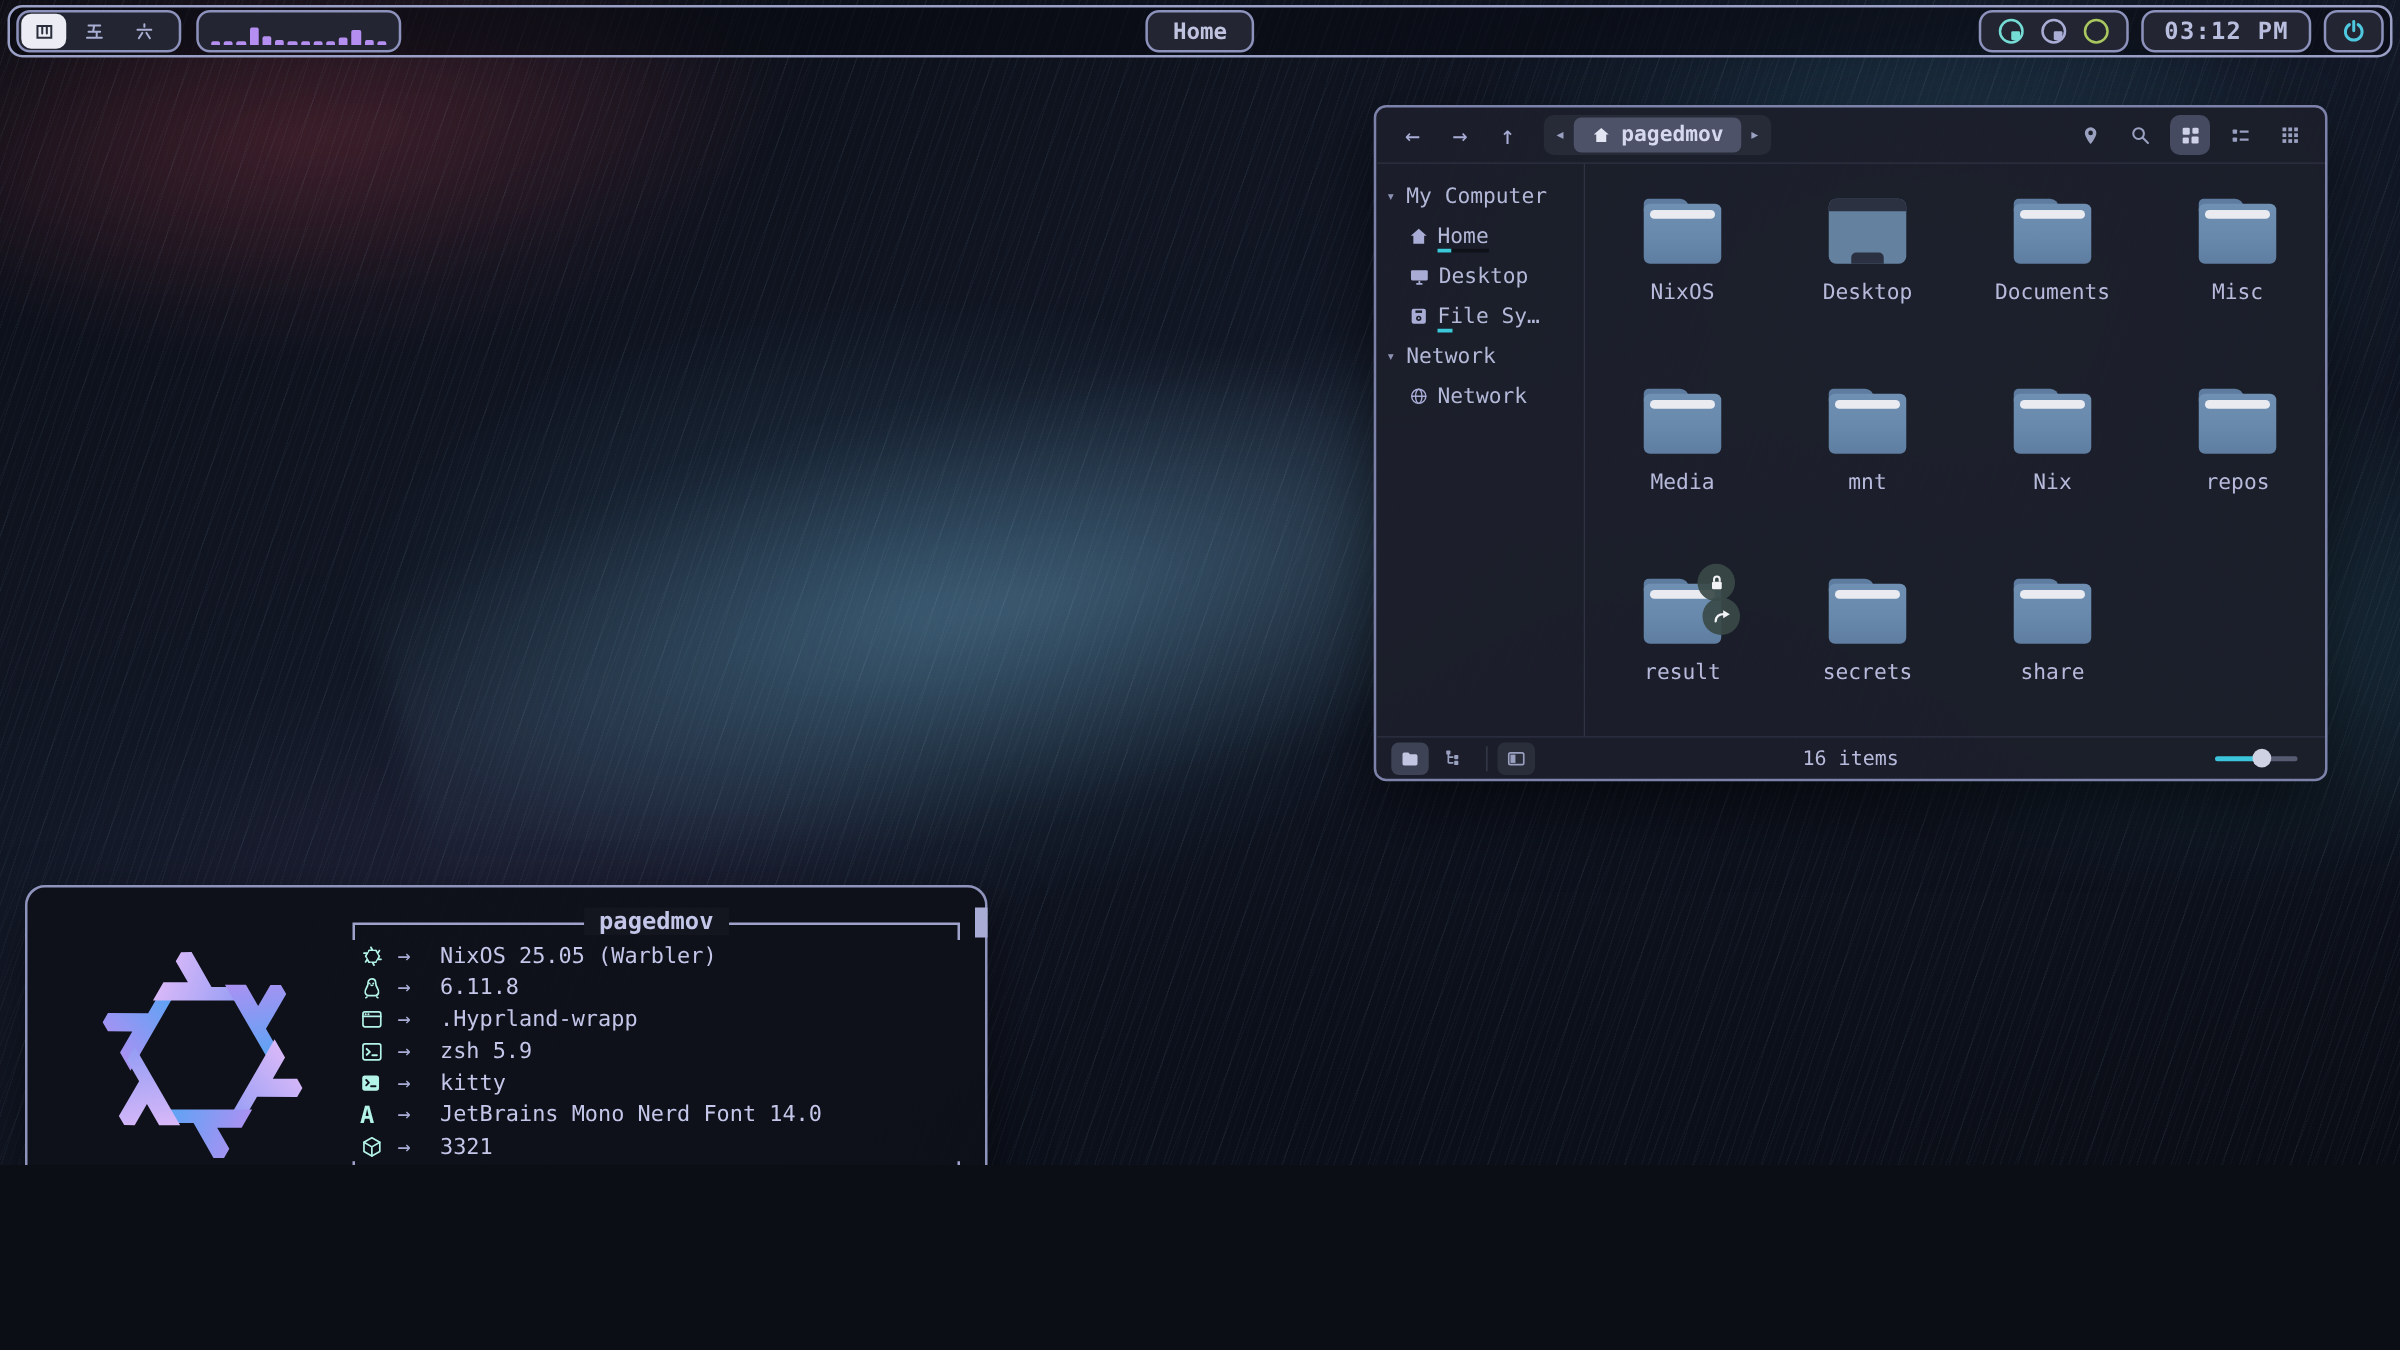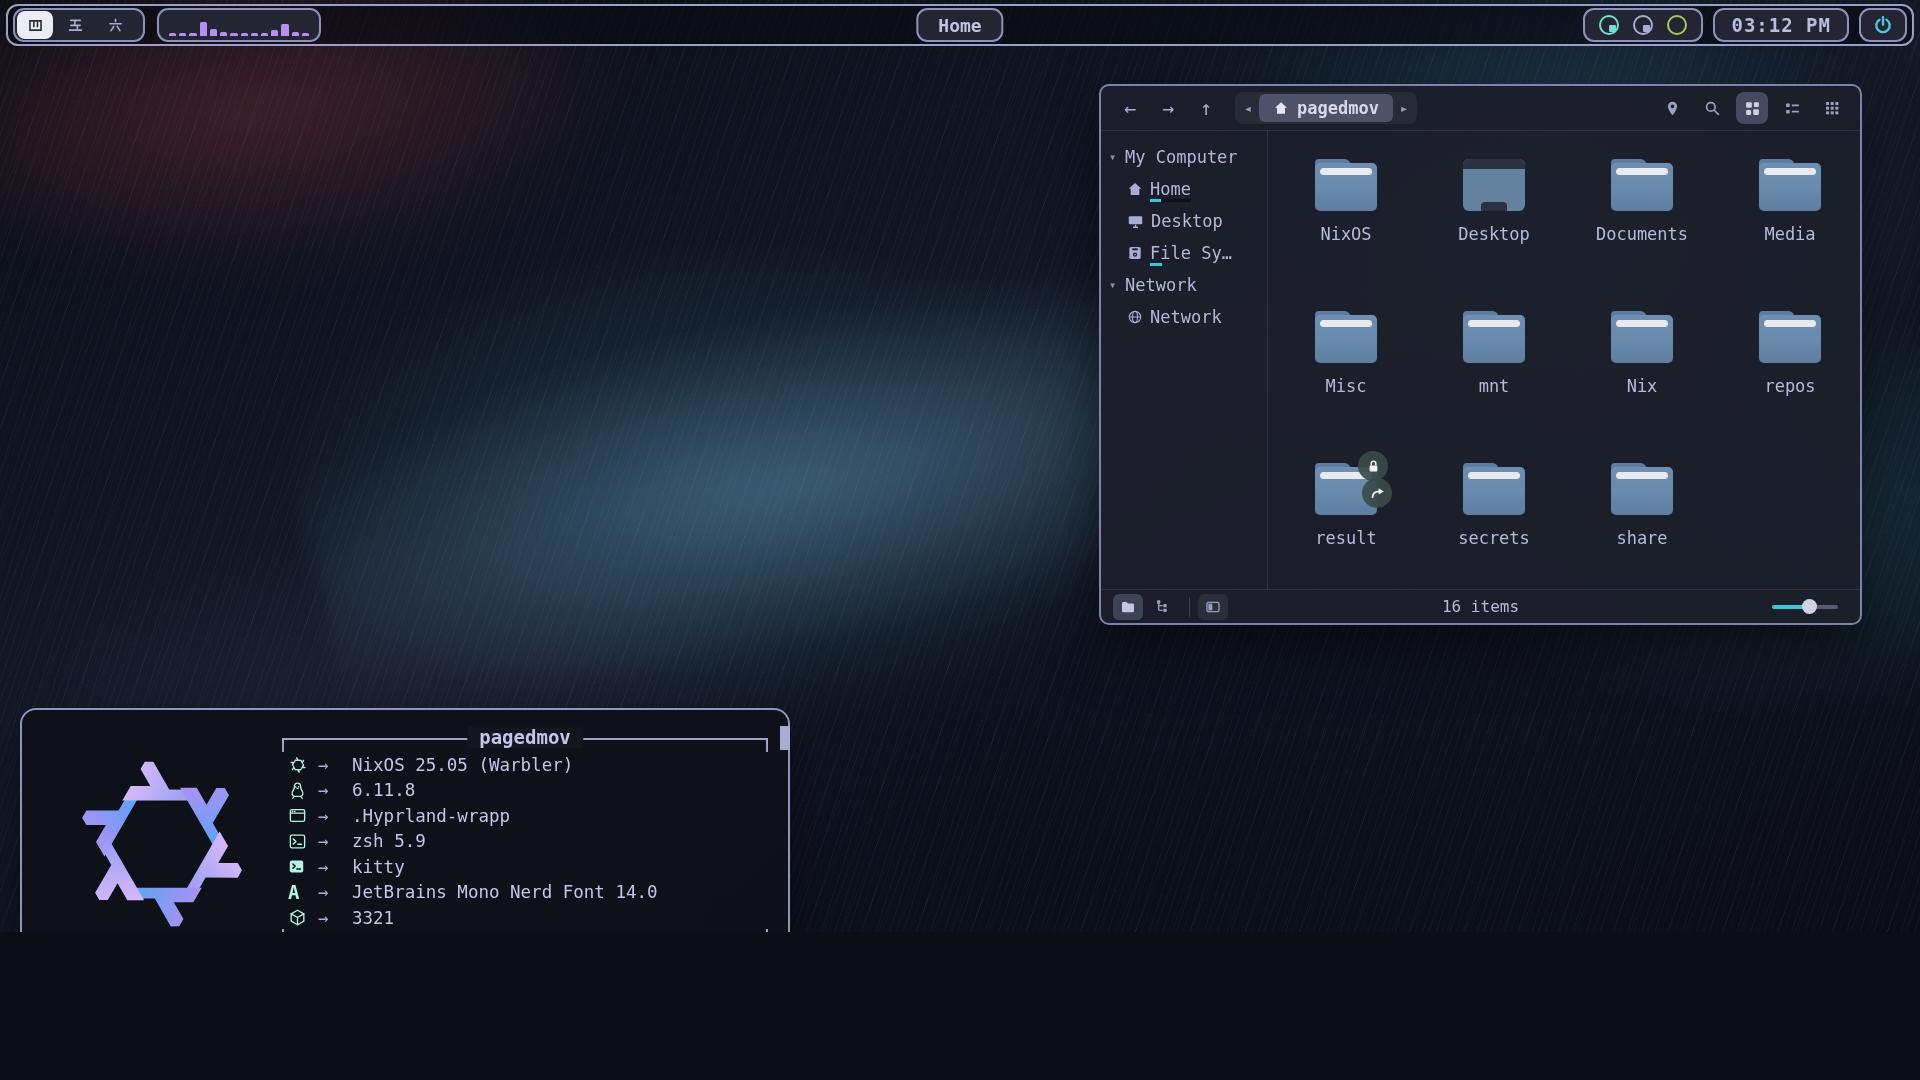--- a/index.html
+++ b/index.html
@@ -377,29 +377,29 @@
               <div class="folder-stripe"></div>
             </div>
     <div class="file-label">Documents</div>
           </div>
           <div class="file-cell">
             <div class="icon-wrap">
               <div class="folder-tab"></div>
               <div class="folder-body"></div>
               <div class="folder-stripe"></div>
             </div>
+    <div class="file-label">Misc</div>
+          </div>
+          <div class="file-cell">
+            <div class="icon-wrap">
+              <div class="folder-tab"></div>
+              <div class="folder-body"></div>
+              <div class="folder-stripe"></div>
+            </div>
     <div class="file-label">Media</div>
-          </div>
-          <div class="file-cell">
-            <div class="icon-wrap">
-              <div class="folder-tab"></div>
-              <div class="folder-body"></div>
-              <div class="folder-stripe"></div>
-            </div>
-    <div class="file-label">Misc</div>
           </div>
           <div class="file-cell">
             <div class="icon-wrap">
               <div class="folder-tab"></div>
               <div class="folder-body"></div>
               <div class="folder-stripe"></div>
             </div>
     <div class="file-label">mnt</div>
           </div>
           <div class="file-cell">

